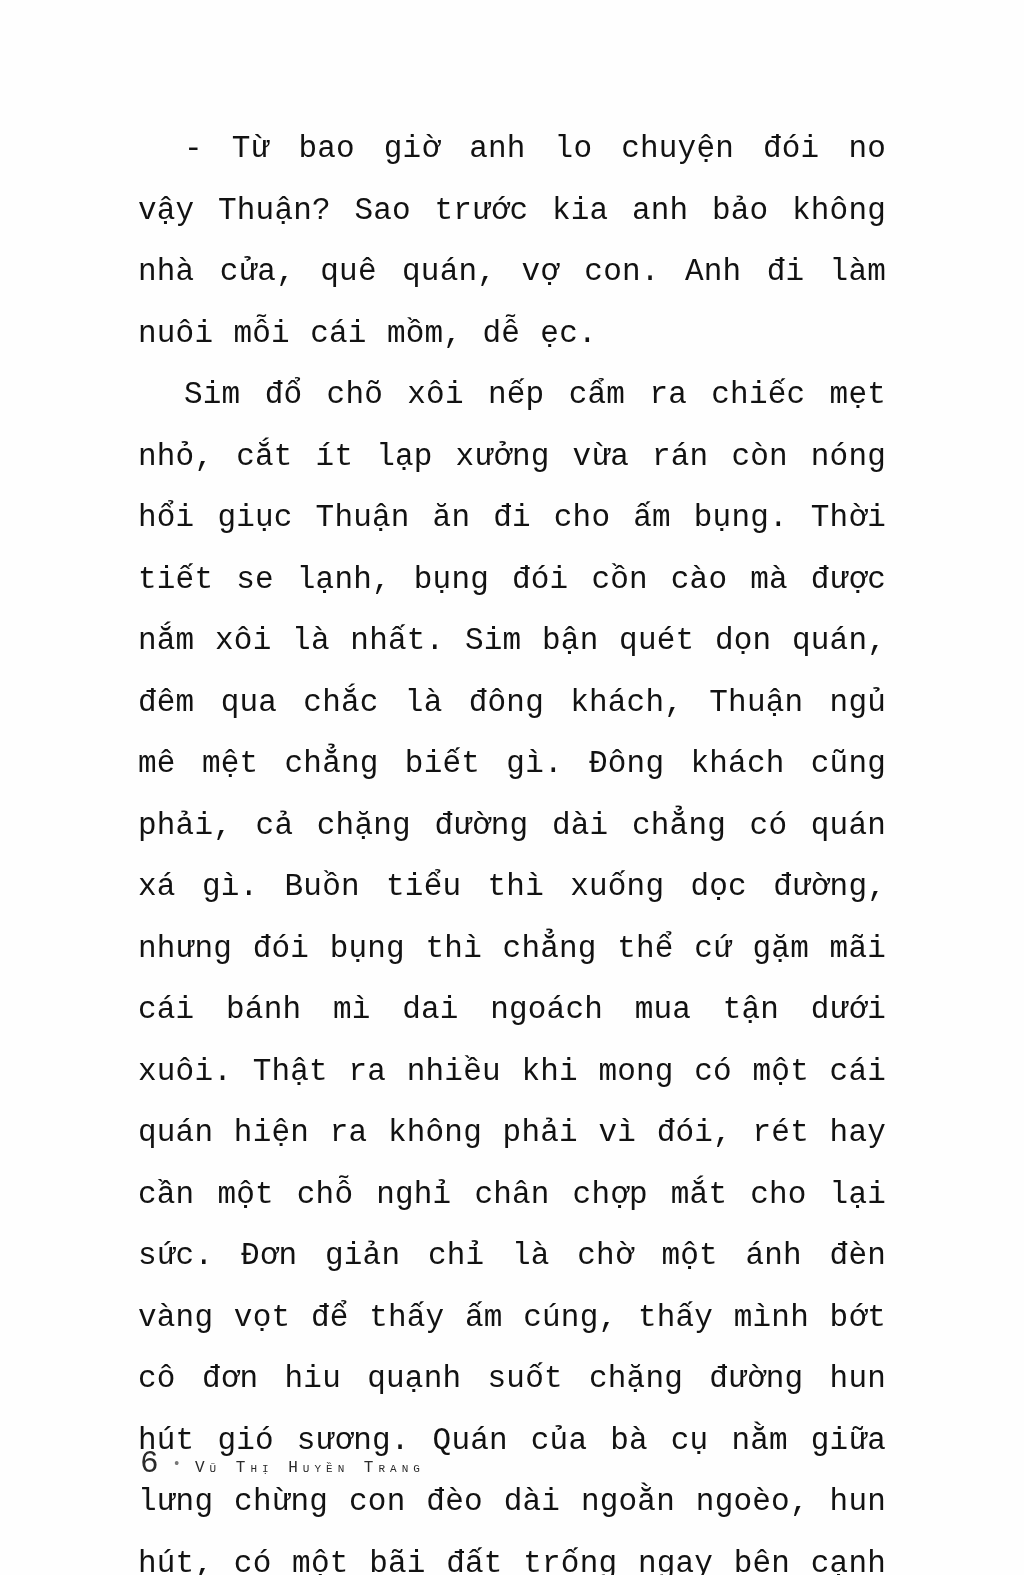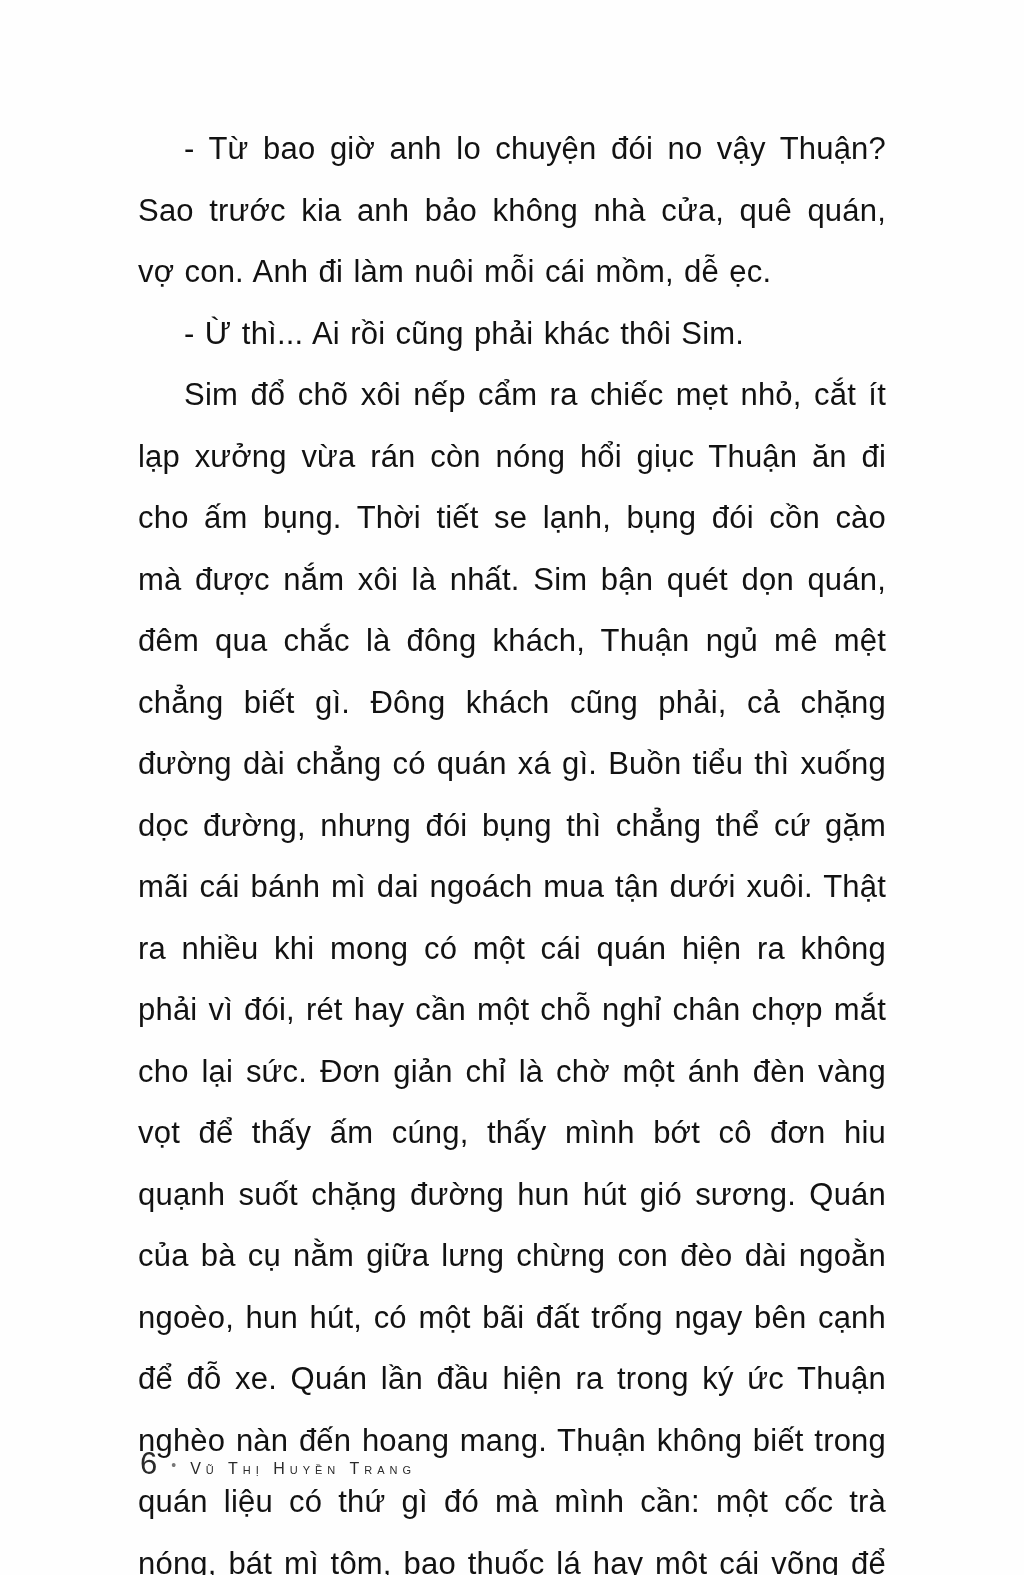--- a/index.html
+++ b/index.html
@@ -6,21 +6,21 @@
     margin: 0;
     padding: 0;
     background: #ffffff;
   }
   .page {
     position: relative;
     width: 1024px;
     height: 1575px;
     background: #fefefe;
     overflow: hidden;
-    font-family: Liberation Sans, sans-serif;
+    font-family: Liberation Mono, monospace;
     color: #121212;
   }
   .text-block {
     position: absolute;
     left: 138px;
     top: 118px;
     width: 748px;
   }
   .para {
     margin: 0;
@@ -56,21 +56,20 @@
     letter-spacing: 5px;
     line-height: 1;
   }
 </style>
 </head>
 <body>
 
 <div class="page">
   <div class="text-block">
     <p class="para">- Từ bao giờ anh lo chuyện đói no vậy Thuận? Sao trước kia anh bảo không nhà cửa, quê quán, vợ con. Anh đi làm nuôi mỗi cái mồm, dễ ẹc.</p>
-    <p class="para">- Ừ thì... Ai rồi cũng phải khác thôi Sim.</p>
     <p class="para">Sim đổ chõ xôi nếp cẩm ra chiếc mẹt nhỏ, cắt ít lạp xưởng vừa rán còn nóng hổi giục Thuận ăn đi cho ấm bụng. Thời tiết se lạnh, bụng đói cồn cào mà được nắm xôi là nhất. Sim bận quét dọn quán, đêm qua chắc là đông khách, Thuận ngủ mê mệt chẳng biết gì. Đông khách cũng phải, cả chặng đường dài chẳng có quán xá gì. Buồn tiểu thì xuống dọc đường, nhưng đói bụng thì chẳng thể cứ gặm mãi cái bánh mì dai ngoách mua tận dưới xuôi. Thật ra nhiều khi mong có một cái quán hiện ra không phải vì đói, rét hay cần một chỗ nghỉ chân chợp mắt cho lại sức. Đơn giản chỉ là chờ một ánh đèn vàng vọt để thấy ấm cúng, thấy mình bớt cô đơn hiu quạnh suốt chặng đường hun hút gió sương. Quán của bà cụ nằm giữa lưng chừng con đèo dài ngoằn ngoèo, hun hút, có một bãi đất trống ngay bên cạnh để đỗ xe. Quán lần đầu hiện ra trong ký ức Thuận nghèo nàn đến hoang mang. Thuận không biết trong quán liệu có thứ gì đó mà mình cần: một cốc trà nóng, bát mì tôm, bao thuốc lá hay một cái võng để nằm. Khi ấy có thể là cuối đông cũng có thể là đã lập xuân. Bà cụ ngồi trên chiếc ghế bành mây cũ kĩ choàng tỉnh giấc. Một tay giữ chiếc chăn thổ cẩm choàng người, một tay bà kéo chiếc ghế vuỗi sương mời khách.</p>
   </div>
 
   <div class="footer">
     <span class="page-num">6</span>
     <span class="sep">•</span>
     <span class="author">Vũ Thị Huyền Trang</span>
   </div>
 </div>
 

